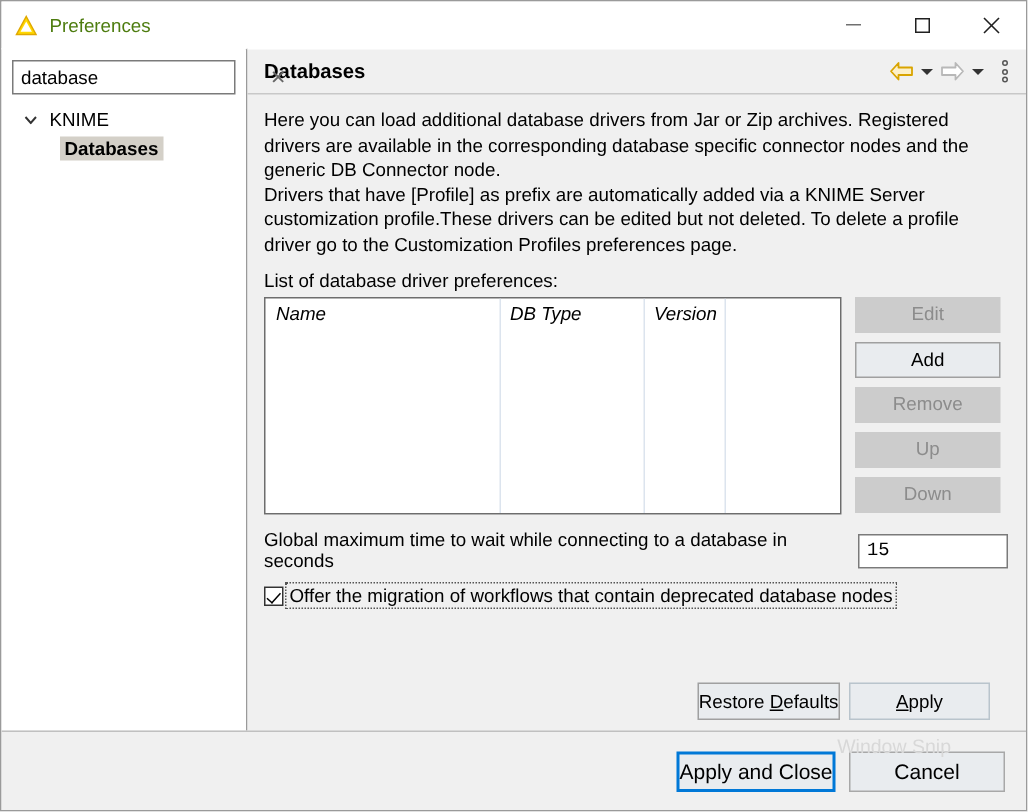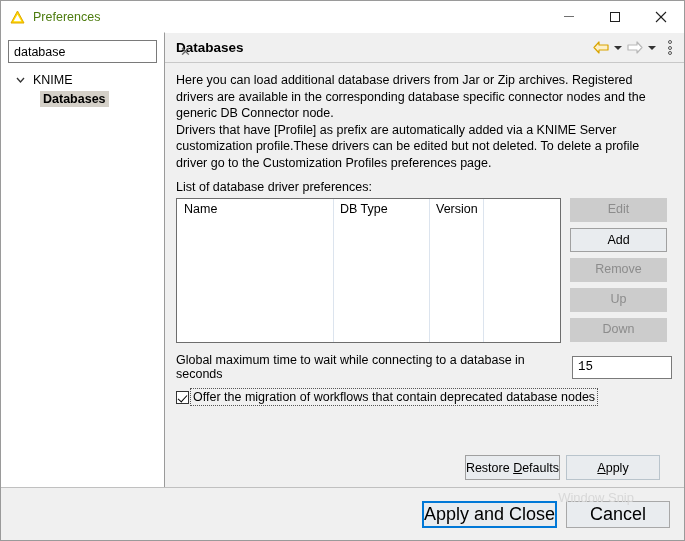--- a/index.html
+++ b/index.html
@@ -224,20 +224,21 @@
     height: 145px;
     background: #ffffff;
     border: 1px solid #6d6d6d;
     position: relative;
     overflow: hidden;
   }
   #table-head {
     display: flex;
     height: 23px;
     align-items: flex-start;
+    font-style: italic;
   }
   .th {
     font-size: 12.5px;
     padding: 3px 0 0 7px;
     height: 100%;
   }
   .col-divider {
     position: absolute;
     top: 0; bottom: 0;
     width: 1px;
@@ -349,21 +350,21 @@
     justify-content: flex-end;
     padding-right: 14px;
     gap: 9px;
     flex: none;
     position: relative;
   }
   .fbtn {
     height: 27px;
     min-width: 104px;
     font-family: "Liberation Sans", sans-serif;
-    font-size: 18px;
+    font-size: 14px;
     background: #e9ecef;
     border: 1px solid #a8a8a8;
     cursor: default;
     color: #000;
   }
   .fbtn.default {
     border: 2px solid #0078d7;
     background: #e9ecef;
     min-width: 104px;
   }

